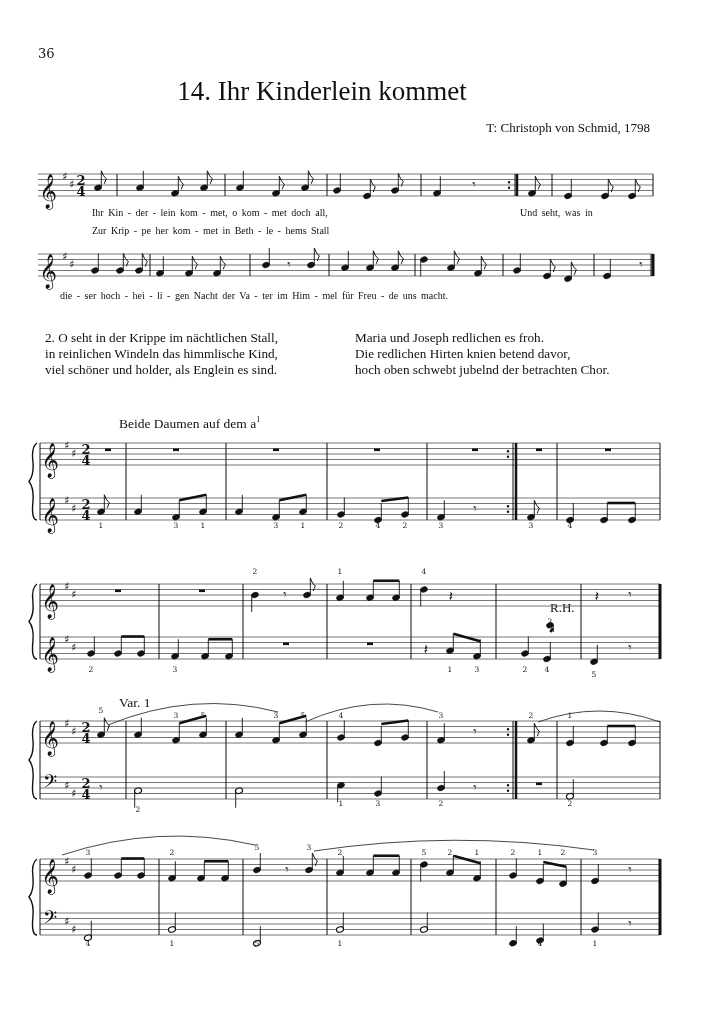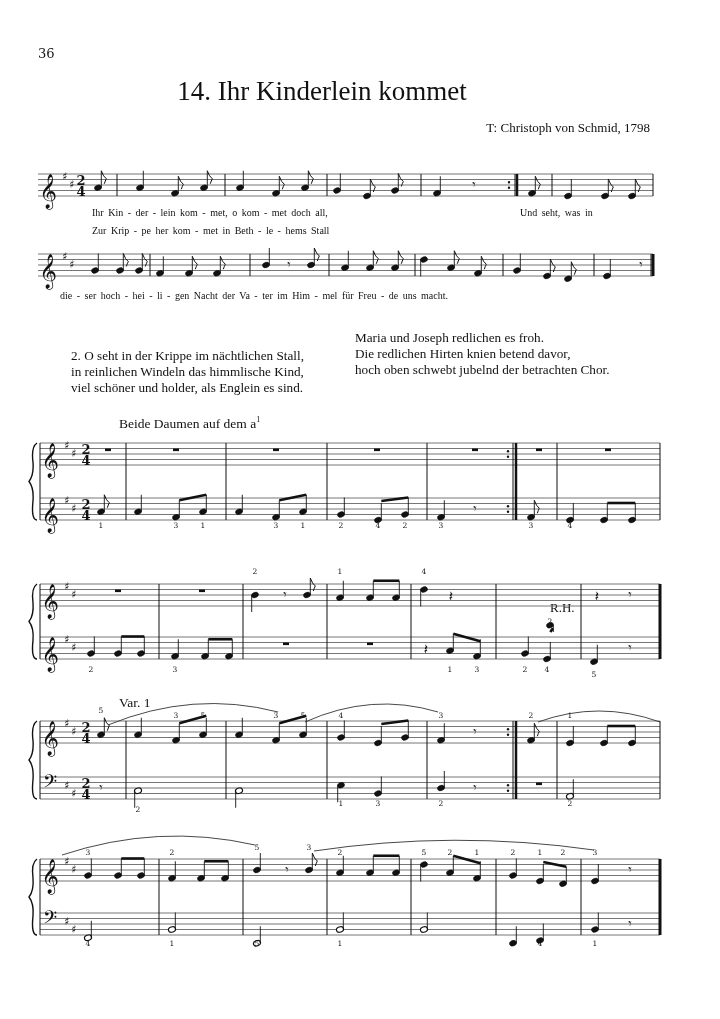--- a/index.html
+++ b/index.html
@@ -3,21 +3,21 @@
 <meta charset="utf-8">
 <style>
   html, body { margin: 0; padding: 0; background: #ffffff; }
   body { width: 720px; height: 1019px; position: relative; overflow: hidden;
          font-family: "DejaVu Serif", "Liberation Serif", serif; color: #111; }
   .abs { position: absolute; }
   .page-number { left: 38px; top: 46px; font-size: 13px; }
   .title { left: 0; width: 644px; top: 76px; text-align: center; font-size: 27px; font-family: "Liberation Serif", serif; }
   .credits { right: 70px; top: 118px; text-align: right; font-size: 13px; line-height: 20px; font-family: "Liberation Serif", serif; }
   .verse { font-size: 13.2px; line-height: 16px; font-family: "Liberation Serif", serif; white-space: nowrap; }
-  .verse2 { left: 45px; top: 348px; margin-left: 26px; }
+  .verse2 { left: 45px; top: 330px; }
   .verse3 { left: 355px; top: 330px; }
   .instr { font-size: 13.5px; font-family: "Liberation Serif", serif; margin-left: 21px; }
   .instr sup { font-size: 8px; }
   .lyric-line { font-size: 10px; font-family: "Liberation Serif", serif; white-space: nowrap; }
   svg.music { position: absolute; left: 0; top: 0; }
 </style>
 </head>
 <body>
 
 <div class="abs page-number">36</div>

